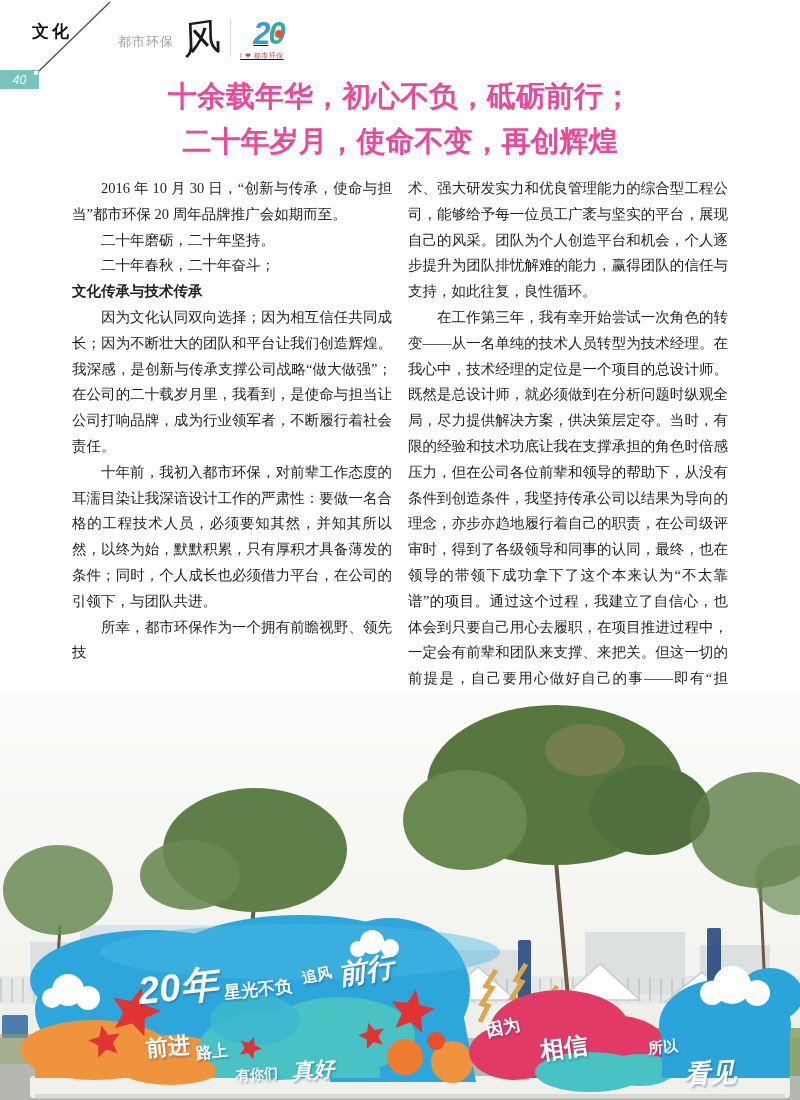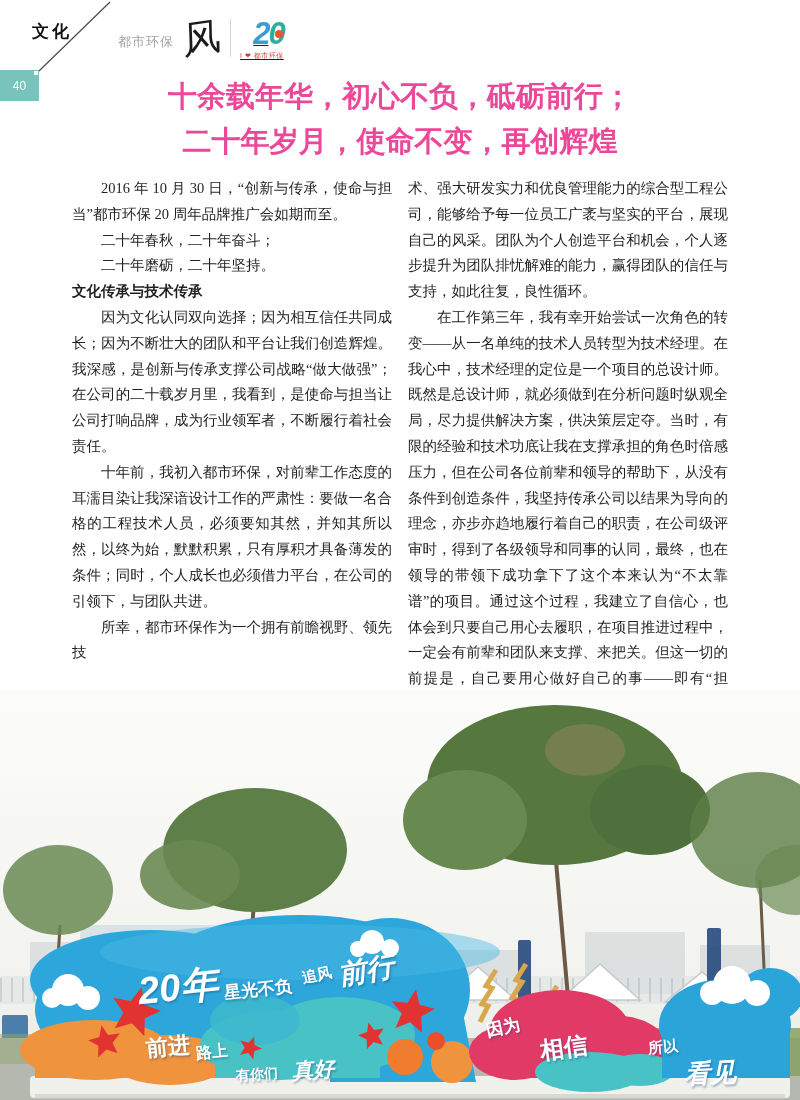--- a/index.html
+++ b/index.html
@@ -4,22 +4,22 @@
 <style>
   html,body{margin:0;padding:0;}
   body{width:800px;height:1100px;background:#ffffff;position:relative;overflow:hidden;
        font-family:"Liberation Sans",sans-serif;color:#1f1f1f;}
   .page{position:absolute;inset:0;background:#fff;}
 
   
   .section-label{position:absolute;left:32px;top:20px;font-size:17px;font-weight:bold;
                  letter-spacing:3px;color:#111;}
   .corner-line{position:absolute;left:0;top:0;width:130px;height:100px;}
-  .page-num-box{position:absolute;left:0;top:70px;width:39px;height:31px;background:#79c3bd;
-                color:#fff;font-size:12px;display:flex;align-items:center;justify-content:center;}
+  .page-num-box{position:absolute;left:0;top:70px;width:39px;height:19px;background:#79c3bd;
+                color:#fff;font-size:12px;display:flex;align-items:center;justify-content:center;font-style:italic;}
   .page-num-box .sq{position:absolute;top:1px;right:1px;width:4px;height:4px;background:#fff;}
   .brand{position:absolute;left:94px;top:12px;display:flex;align-items:center;gap:9px;height:52px;margin-left:24px;}
   .brand-name{color:#a3a3a3;font-size:13px;letter-spacing:1px;margin-top:8px;}
   .calligraphy{font-size:38px;line-height:1;color:#1b1b1b;font-family:"DejaVu Serif",serif;
                transform:rotate(-8deg) skewX(-6deg);display:inline-block;}
   .brand-divider{width:1px;height:38px;background:#d8d8d8;}
   .logo20{text-align:right;line-height:1;text-decoration:underline;}
   .logo20 .digits{font-size:31px;font-weight:bold;font-style:italic;letter-spacing:-2px;}
   .logo20 .d2{color:#3f9ad0;}
   .logo20 .d0{color:#2fae9b;position:relative;display:inline-block;}
@@ -87,22 +87,22 @@
     </span>
   </div>
 
   <div class="headline">
     <div>十余载年华，初心不负，砥砺前行；</div>
     <div>二十年岁月，使命不变，再创辉煌</div>
   </div>
 
   <div class="col col-left">
     <p class="indent">2016 年 10 月 30 日，“创新与传承，使命与担当”都市环保 20 周年品牌推广会如期而至。</p>
+    <p class="indent">二十年磨砺，二十年坚持。</p>
     <p class="indent">二十年春秋，二十年奋斗；</p>
-    <p class="indent">二十年磨砺，二十年坚持。</p>
     <p class="subhead">文化传承与技术传承</p>
     <p class="indent">因为文化认同双向选择；因为相互信任共同成长；因为不断壮大的团队和平台让我们创造辉煌。我深感，是创新与传承支撑公司战略“做大做强”；在公司的二十载岁月里，我看到，是使命与担当让公司打响品牌，成为行业领军者，不断履行着社会责任。</p>
     <p class="indent">十年前，我初入都市环保，对前辈工作态度的耳濡目染让我深谙设计工作的严肃性：要做一名合格的工程技术人员，必须要知其然，并知其所以然，以终为始，默默积累，只有厚积才具备薄发的条件；同时，个人成长也必须借力平台，在公司的引领下，与团队共进。</p>
     <p class="indent">所幸，都市环保作为一个拥有前瞻视野、领先技</p>
   </div>
 
   <div class="col col-right">
     <p>术、强大研发实力和优良管理能力的综合型工程公司，能够给予每一位员工广袤与坚实的平台，展现自己的风采。团队为个人创造平台和机会，个人逐步提升为团队排忧解难的能力，赢得团队的信任与支持，如此往复，良性循环。</p>
     <p class="indent">在工作第三年，我有幸开始尝试一次角色的转变——从一名单纯的技术人员转型为技术经理。在我心中，技术经理的定位是一个项目的总设计师。既然是总设计师，就必须做到在分析问题时纵观全局，尽力提供解决方案，供决策层定夺。当时，有限的经验和技术功底让我在支撑承担的角色时倍感压力，但在公司各位前辈和领导的帮助下，从没有条件到创造条件，我坚持传承公司以结果为导向的理念，亦步亦趋地履行着自己的职责，在公司级评审时，得到了各级领导和同事的认同，最终，也在领导的带领下成功拿下了这个本来认为“不太靠谱”的项目。通过这个过程，我建立了自信心，也体会到只要自己用心去履职，在项目推进过程中，一定会有前辈和团队来支撑、来把关。但这一切的前提是，自己要用心做好自己的事——即有“担当”，我所理解的有担当是：自己真正用心去准备、去努力做好一件事情，以事情达到预期目标为目的的全力以赴，就算结果不尽人意，也问心无愧；有担当和敢于承担责任是有区别的。</p>
     <p class="indent">记得前些年，有客户需要我们提供钢企节能环保系统解决方案，需要在涵盖钢企二次能源清洁高效利用、废气</p>

